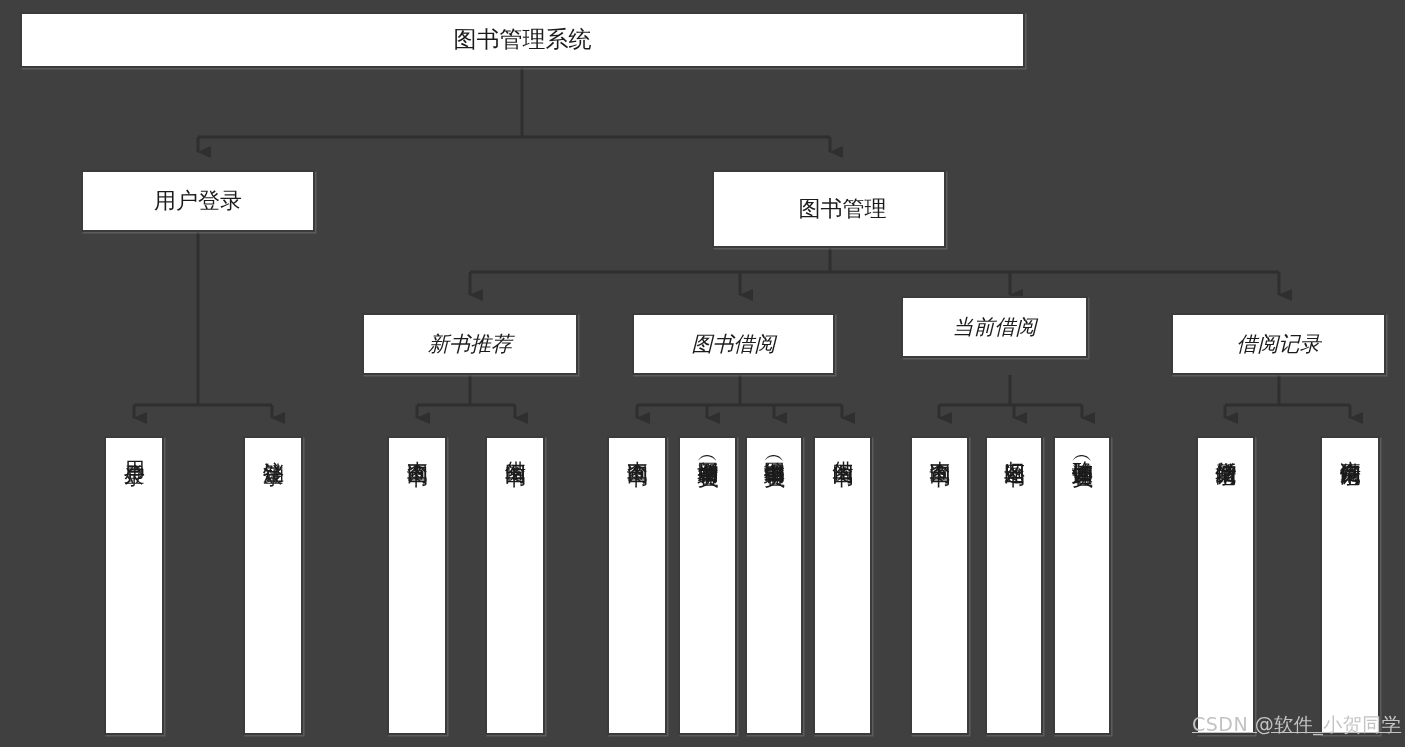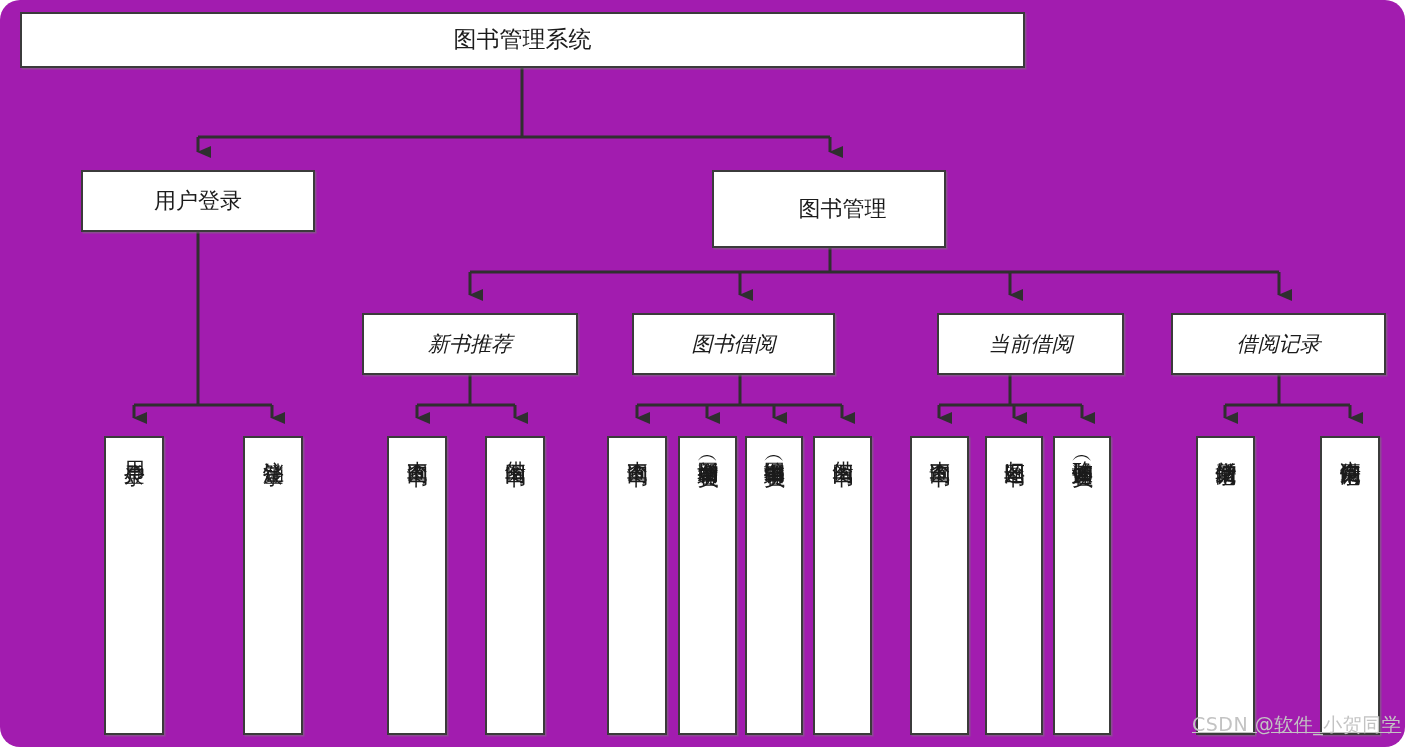--- a/index.html
+++ b/index.html
@@ -7,23 +7,22 @@
     padding: 0;
     background: #ffffff;
   }
   body {
     font-family: "DejaVu Sans", "Liberation Sans", sans-serif;
   }
   #canvas {
     position: relative;
     width: 1405px;
     height: 747px;
-    background: #a21caf;
+    background: #404040;
     overflow: hidden;
-    border-radius: 20px;
   }
   #connectors {
     position: absolute;
     left: 0;
     top: 0;
     width: 1405px;
     height: 747px;
     pointer-events: none;
   }
   .node {
@@ -133,21 +132,21 @@
   <div class="node lvl1" id="node-l1-1" style="left: 712px; top: 170px; width: 234px; height: 78px; padding-left: 27px;">
     <span class="label">图书管理</span>
   </div>
 
   <div class="node lvl2" id="node-l2-0" style="left: 362px; top: 313px; width: 216px; height: 62px;">
     <span class="label">新书推荐</span>
   </div>
   <div class="node lvl2" id="node-l2-1" style="left: 632px; top: 313px; width: 203px; height: 62px;">
     <span class="label">图书借阅</span>
   </div>
-  <div class="node lvl2" id="node-l2-2" style="left: 901px; top: 313px; width: 187px; height: 62px; margin-left: 36px;">
+  <div class="node lvl2" id="node-l2-2" style="left: 901px; top: 296px; width: 187px; height: 62px;">
     <span class="label">当前借阅</span>
   </div>
   <div class="node lvl2" id="node-l2-3" style="left: 1171px; top: 313px; width: 215px; height: 62px;">
     <span class="label">借阅记录</span>
   </div>
 
   <div class="node leaf" id="node-leaf-0" style="left: 104px; top: 436px; width: 60px; height: 299px;">
     <span class="label">用户登录</span>
   </div>
   <div class="node leaf" id="node-leaf-1" style="left: 243px; top: 436px; width: 60px; height: 299px;">

